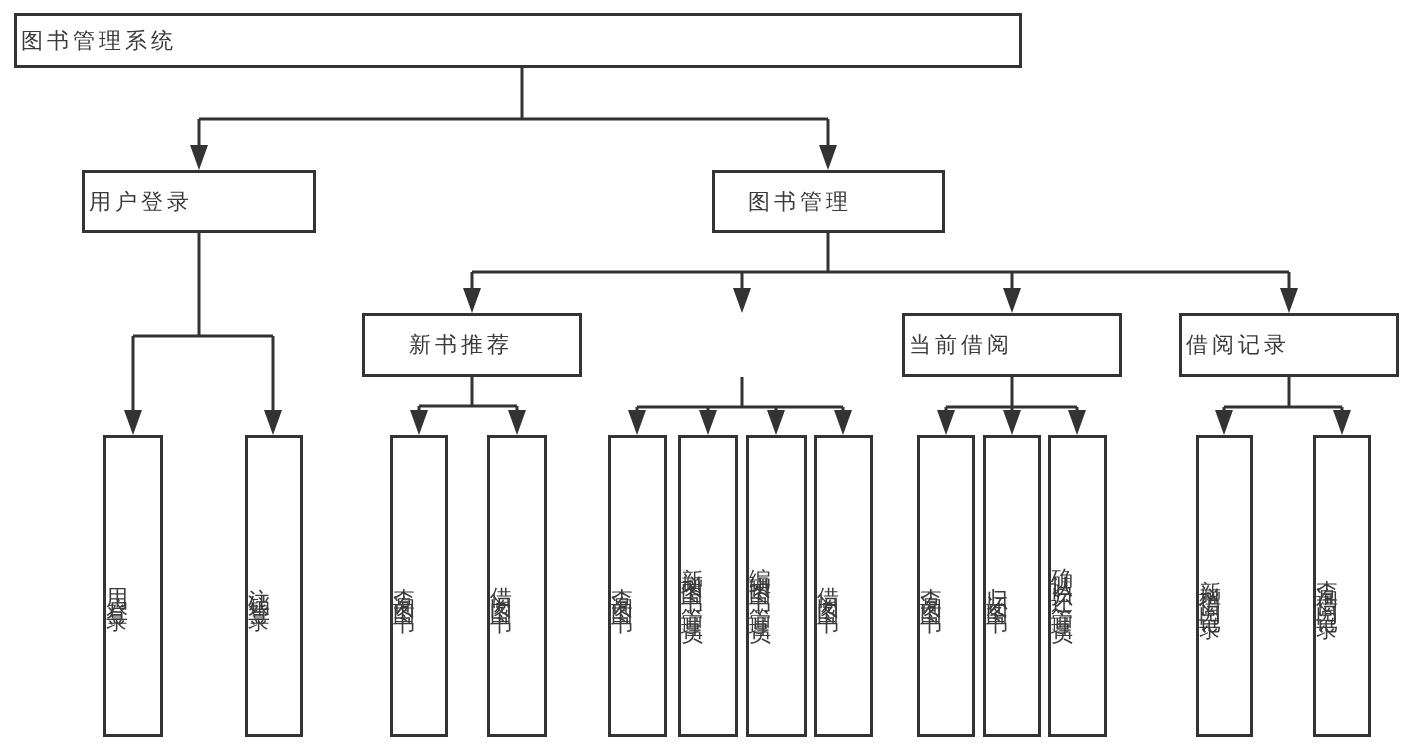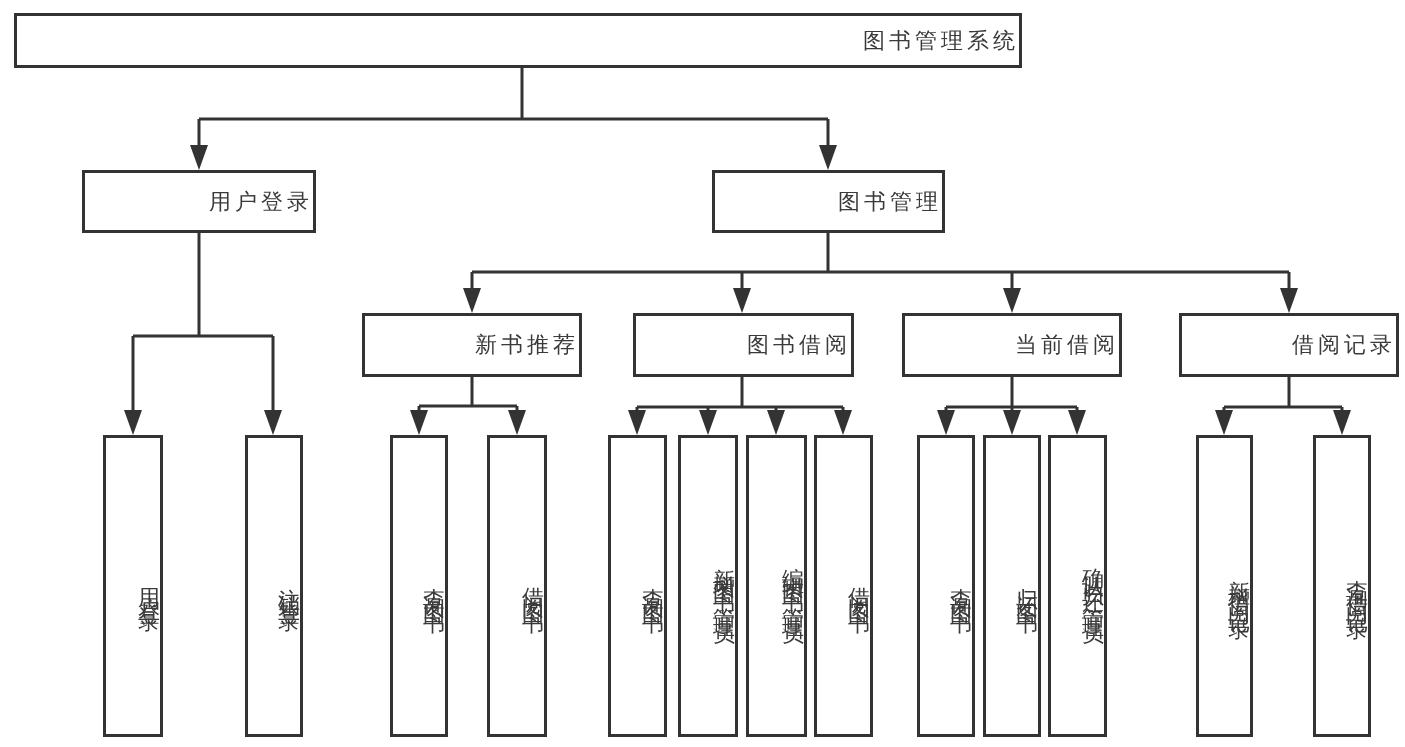--- a/index.html
+++ b/index.html
@@ -21,21 +21,21 @@
     top: 0;
     pointer-events: none;
   }
   .box {
     position: absolute;
     box-sizing: border-box;
     border: 3px solid #333333;
     background: #ffffff;
     display: flex;
     align-items: center;
-    justify-content: flex-end;
+    justify-content: flex-start;
     color: #3a3a3a;
   }
   .box.h .lbl {
     font-size: 22px;
     letter-spacing: 4px;
     text-indent: 4px;
     white-space: nowrap;
     line-height: 1;
   }
   .box.v .lbl {
@@ -118,29 +118,26 @@
       <polygon points="1333,410 1351,410 1342,435" fill="#333333"></polygon>
     </svg>
 
   <div class="box h" style="left:14px; top:13px; width:1008px; height:55px;">
     <span class="lbl">图书管理系统</span>
   </div>
 
   <div class="box h" style="left:82px; top:170px; width:234px; height:63px;">
     <span class="lbl">用户登录</span>
   </div>
-  <div class="box h" style="left:712px; top:170px; width:233px; height:63px;">
+  <div class="box h" style="left:712px; top:170px; width:233px; height:63px;padding-left:29px;">
     <span class="lbl">图书管理</span>
   </div>
 
   <div class="box h" style="left:362px; top:313px; width:220px; height:64px;padding-left:40px;">
     <span class="lbl">新书推荐</span>
-  </div>
-  <div class="box h" style="left:633px; top:313px; width:221px; height:64px;">
-    <span class="lbl">图书借阅</span>
   </div>
   <div class="box h" style="left:902px; top:313px; width:220px; height:64px;">
     <span class="lbl">当前借阅</span>
   </div>
   <div class="box h" style="left:1179px; top:313px; width:220px; height:64px;">
     <span class="lbl">借阅记录</span>
   </div>
 
   <div class="box v" style="left:103px; top:435px; width:60px; height:302px;">
     <span class="lbl">用户登录</span>

